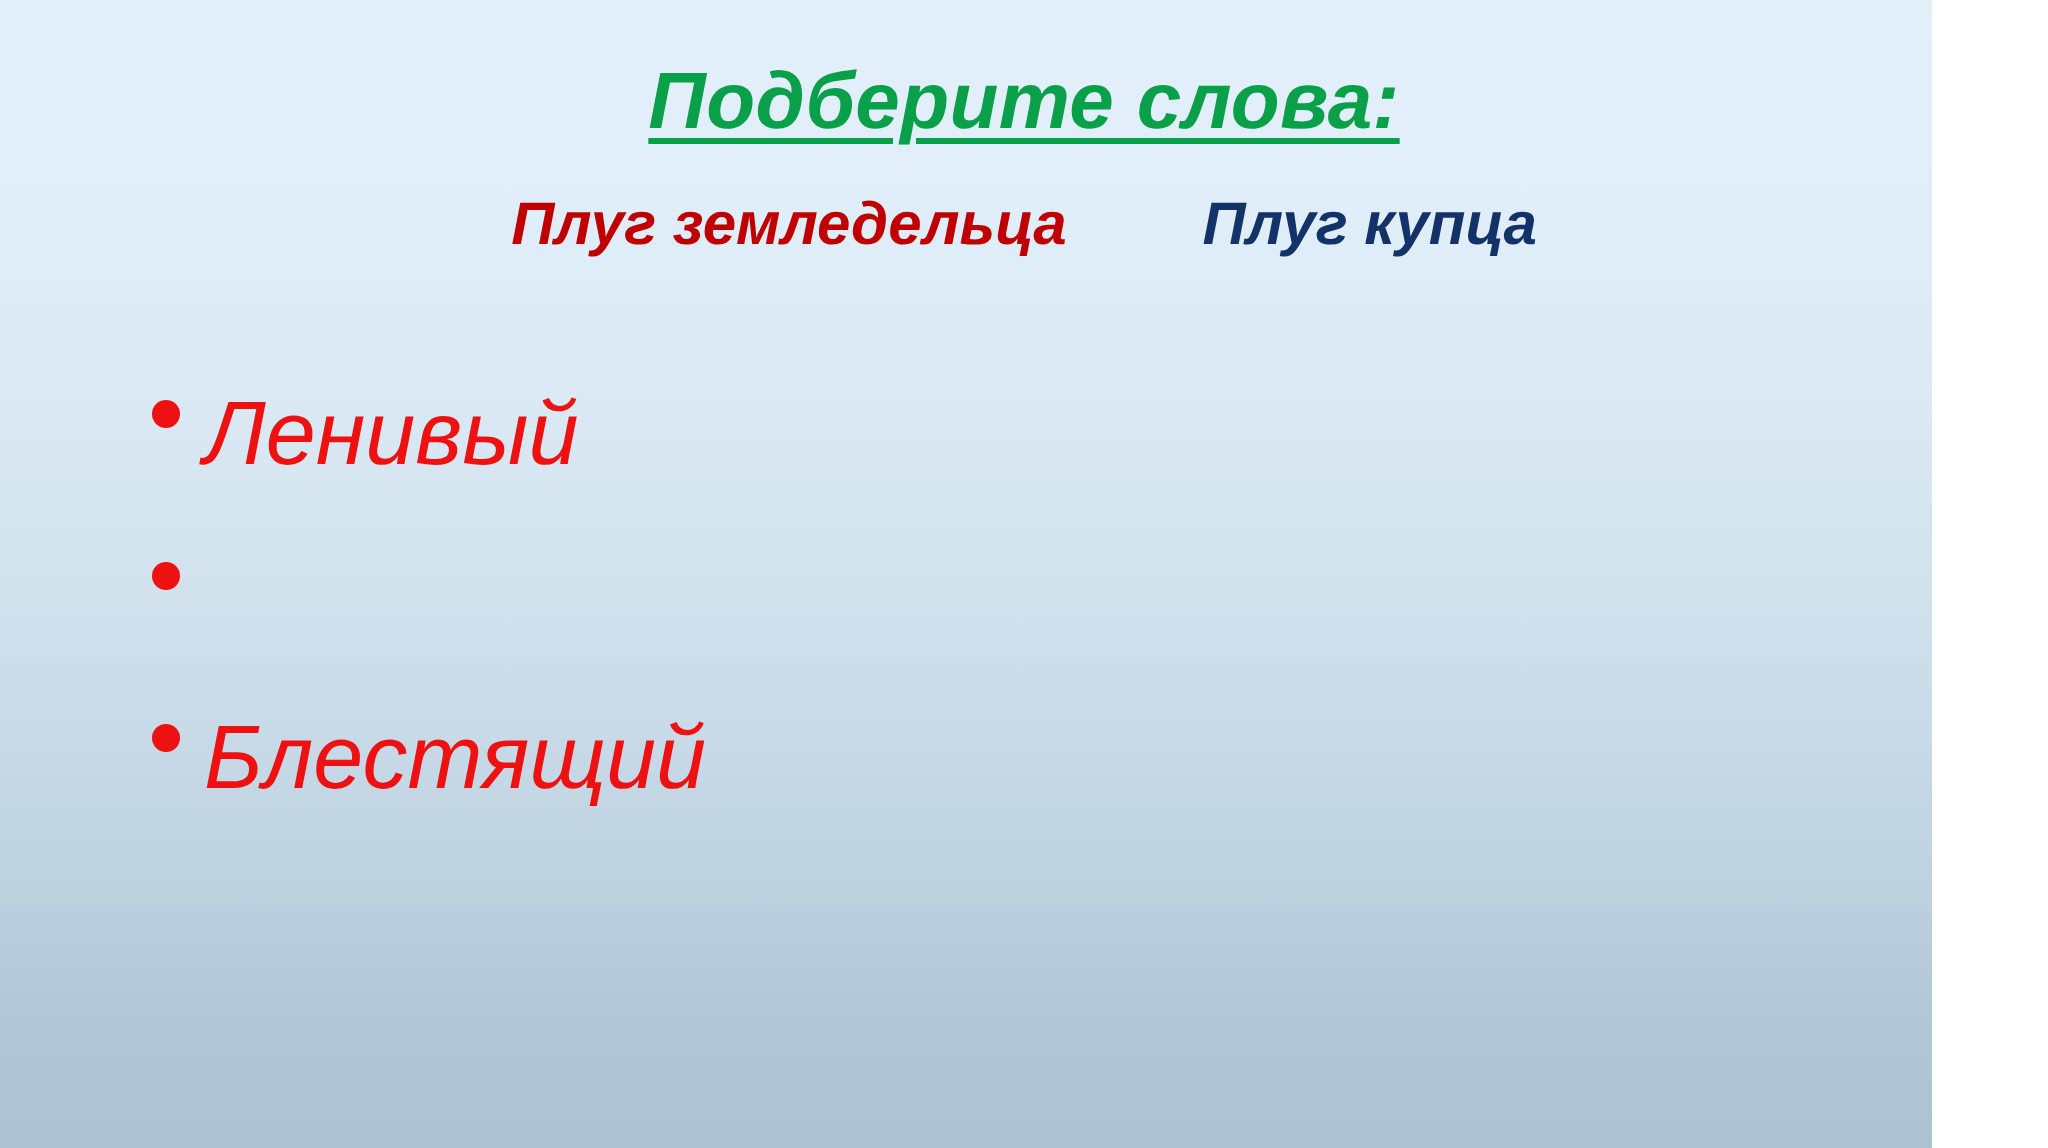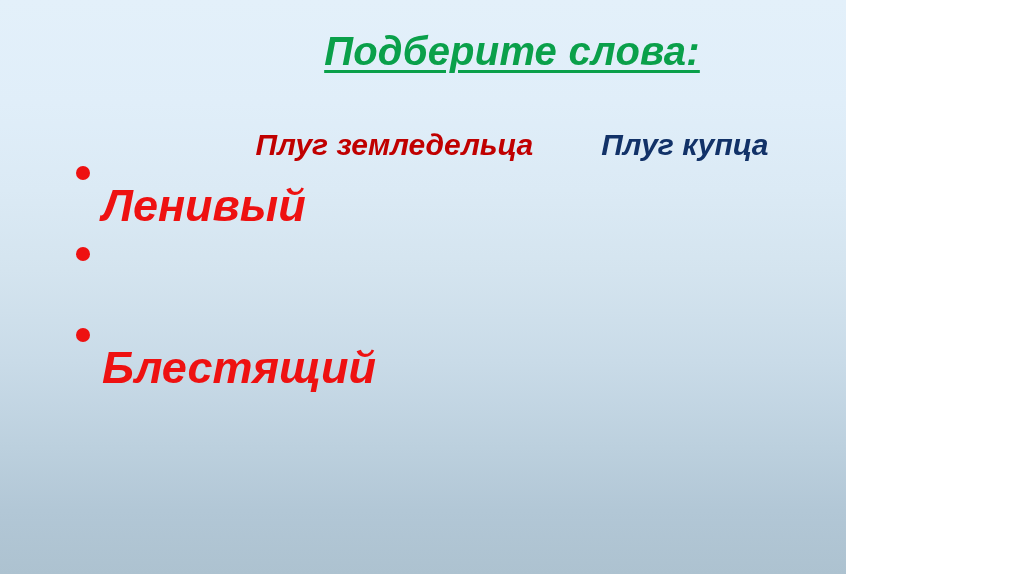--- a/index.html
+++ b/index.html
@@ -9,21 +9,21 @@
 
   body {
     width: 1024px;
     height: 574px;
     overflow: hidden;
     font-family: "Liberation Sans", sans-serif;
   }
 
   #slide {
     position: relative;
-    width: 846px;
+    width: 966px;
     height: 574px;
     box-sizing: border-box;
     background: linear-gradient(to bottom,
         #e3f0fa 0%,
         #e0eef9 18%,
         #dbeaf5 33%,
         #d4e4ef 47%,
         #c9dbe8 63%,
         #bcd0de 78%,
         #b2c7d6 89%,
@@ -67,21 +67,20 @@
 
   .subtitle-left,
   .subtitle-right {
     display: inline-block;
     font-family: "Liberation Sans", sans-serif;
     font-style: italic;
     font-weight: bold;
     font-size: 30px;
     line-height: 38px;
     white-space: nowrap;
-    margin-top: 32px;
   }
 
   .subtitle-left {
     color: #c00000;
   }
 
   .subtitle-gap {
     display: inline-block;
     width: 68px;
   }
@@ -95,26 +94,26 @@
     position: absolute;
     top: 176px;
     left: 76px;
     margin: 0;
     padding: 0;
     list-style: none;
   }
 
   .word-item {
     display: flex;
-    align-items: flex-start;
+    align-items: center;
     height: 81px;
     color: #ee1111;
     font-family: "Liberation Sans", sans-serif;
     font-style: italic;
-    font-weight: bold;
+    font-weight: normal;
     font-size: 45px;
     line-height: 60px;
     white-space: nowrap;
   }
 
   .bullet-dot {
     display: inline-block;
     width: 14px;
     height: 14px;
     border-radius: 50%;

